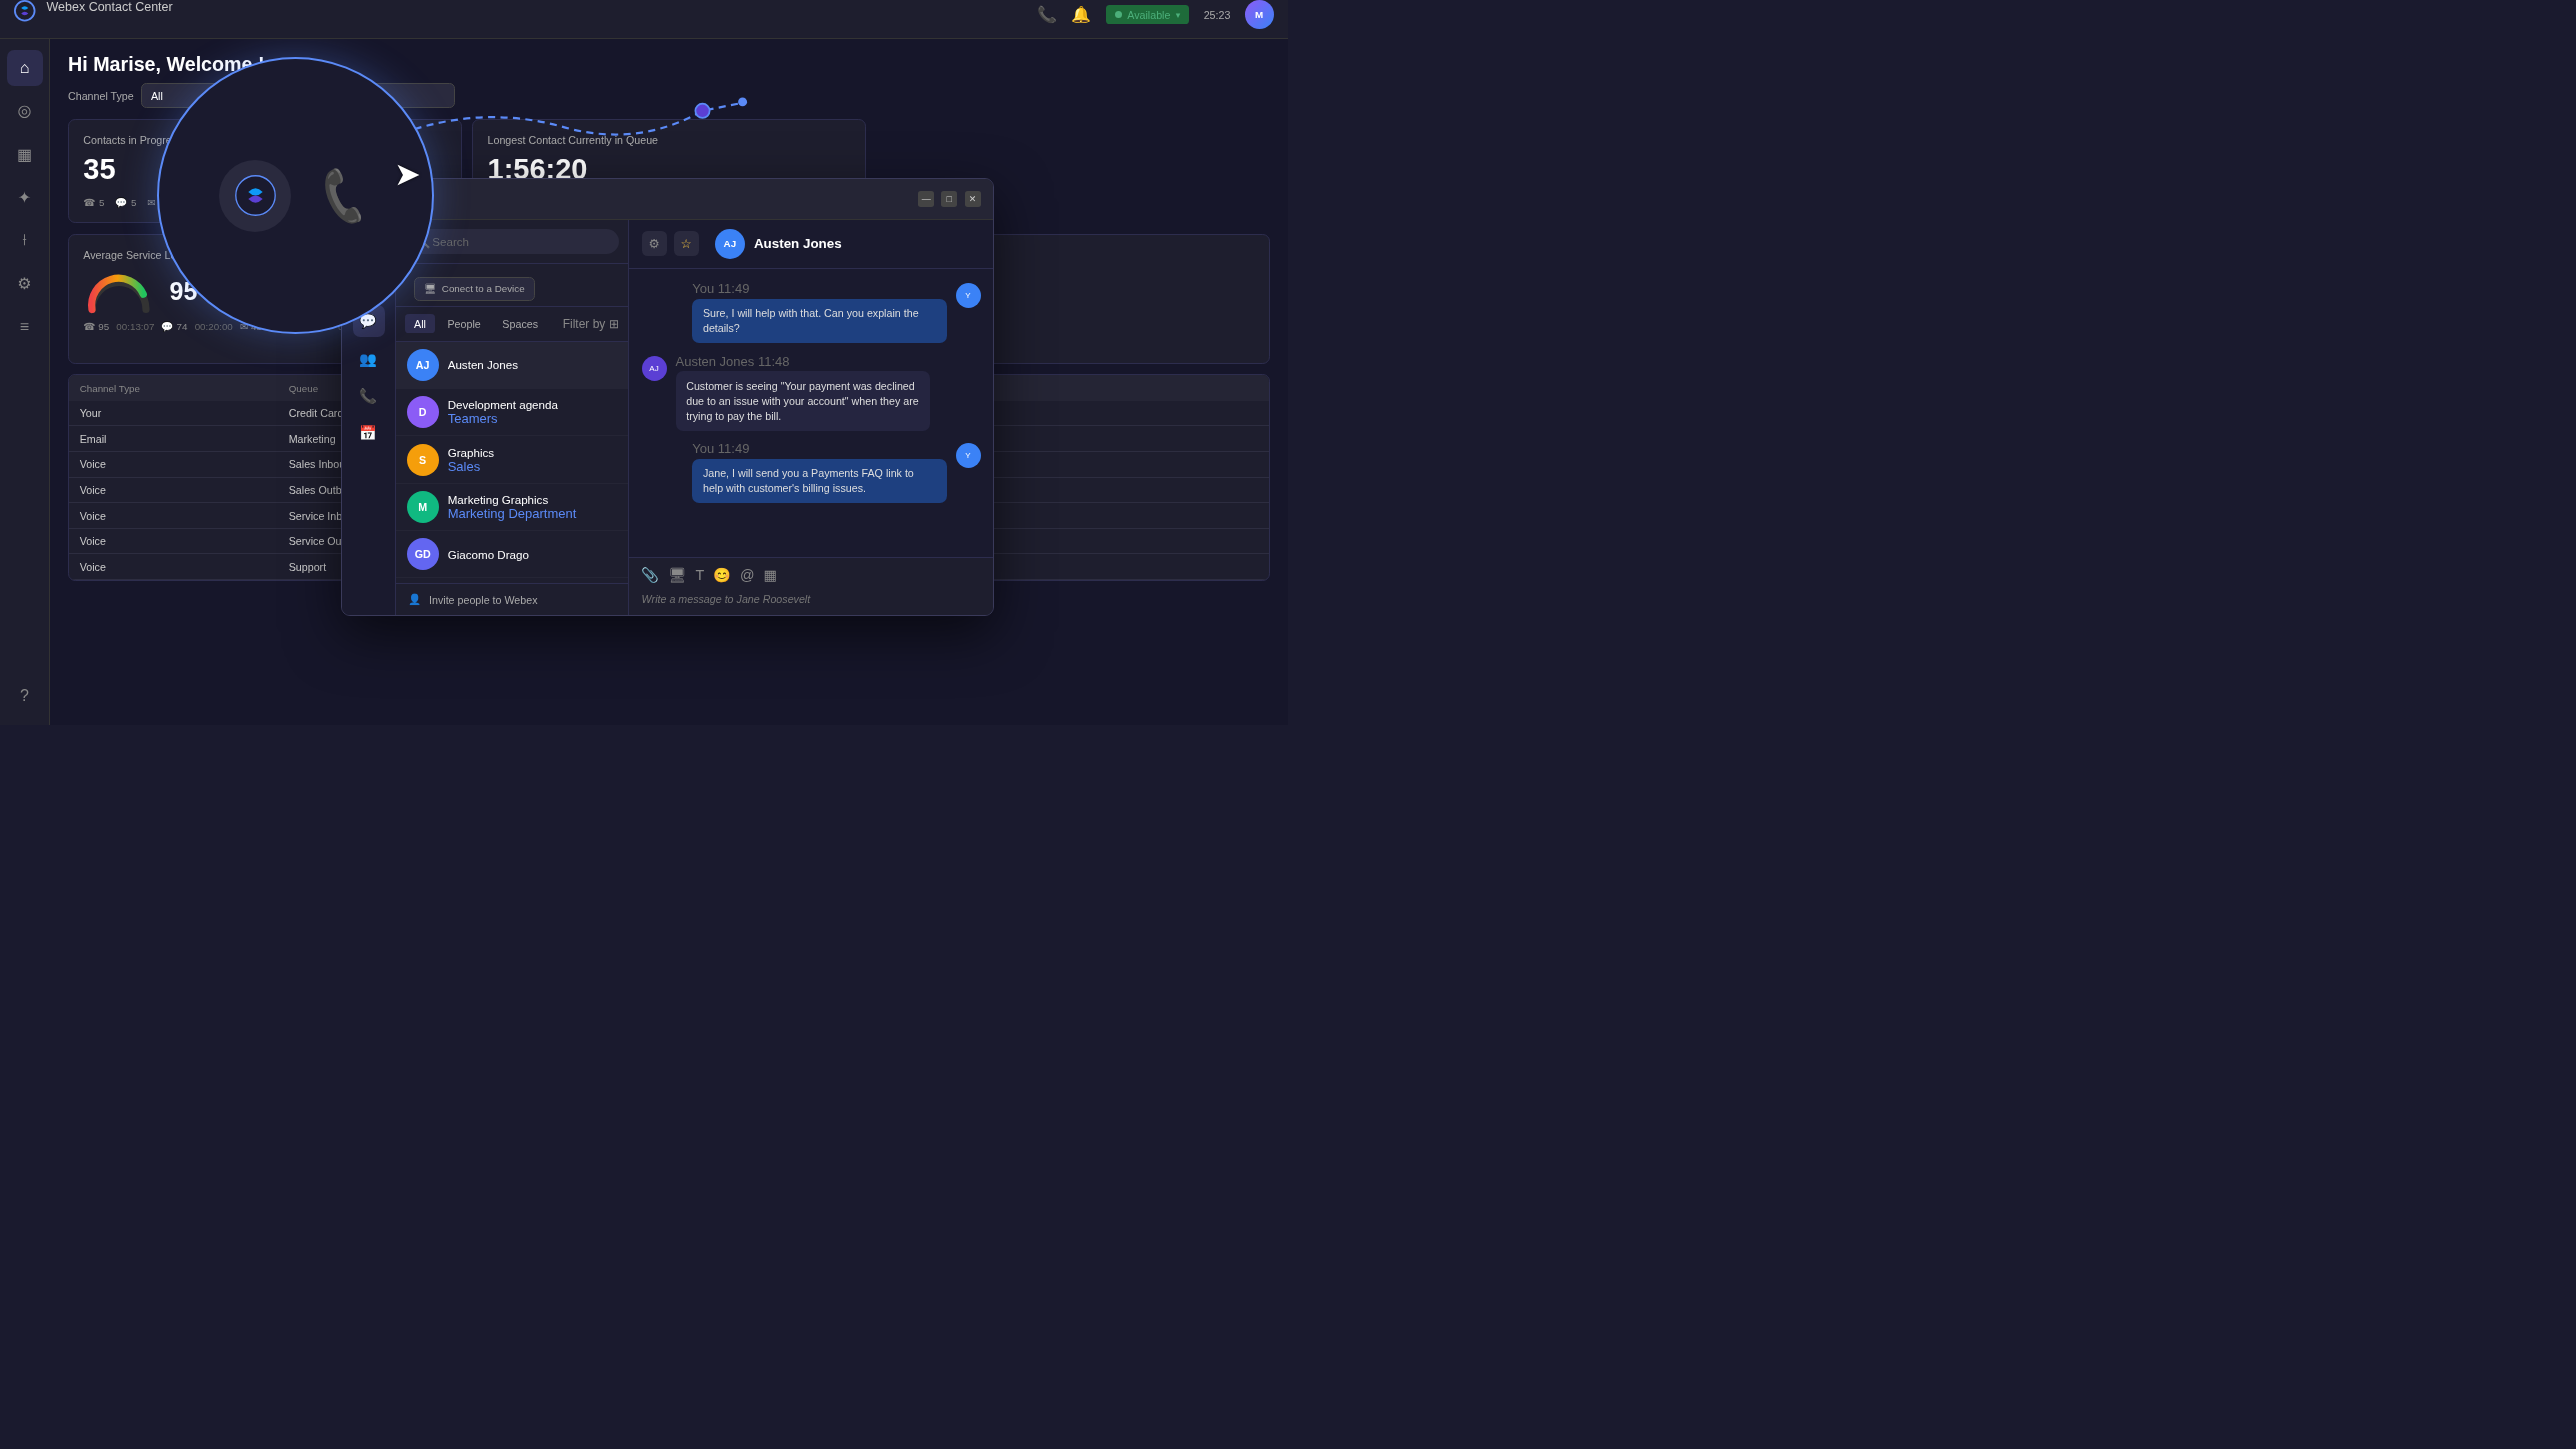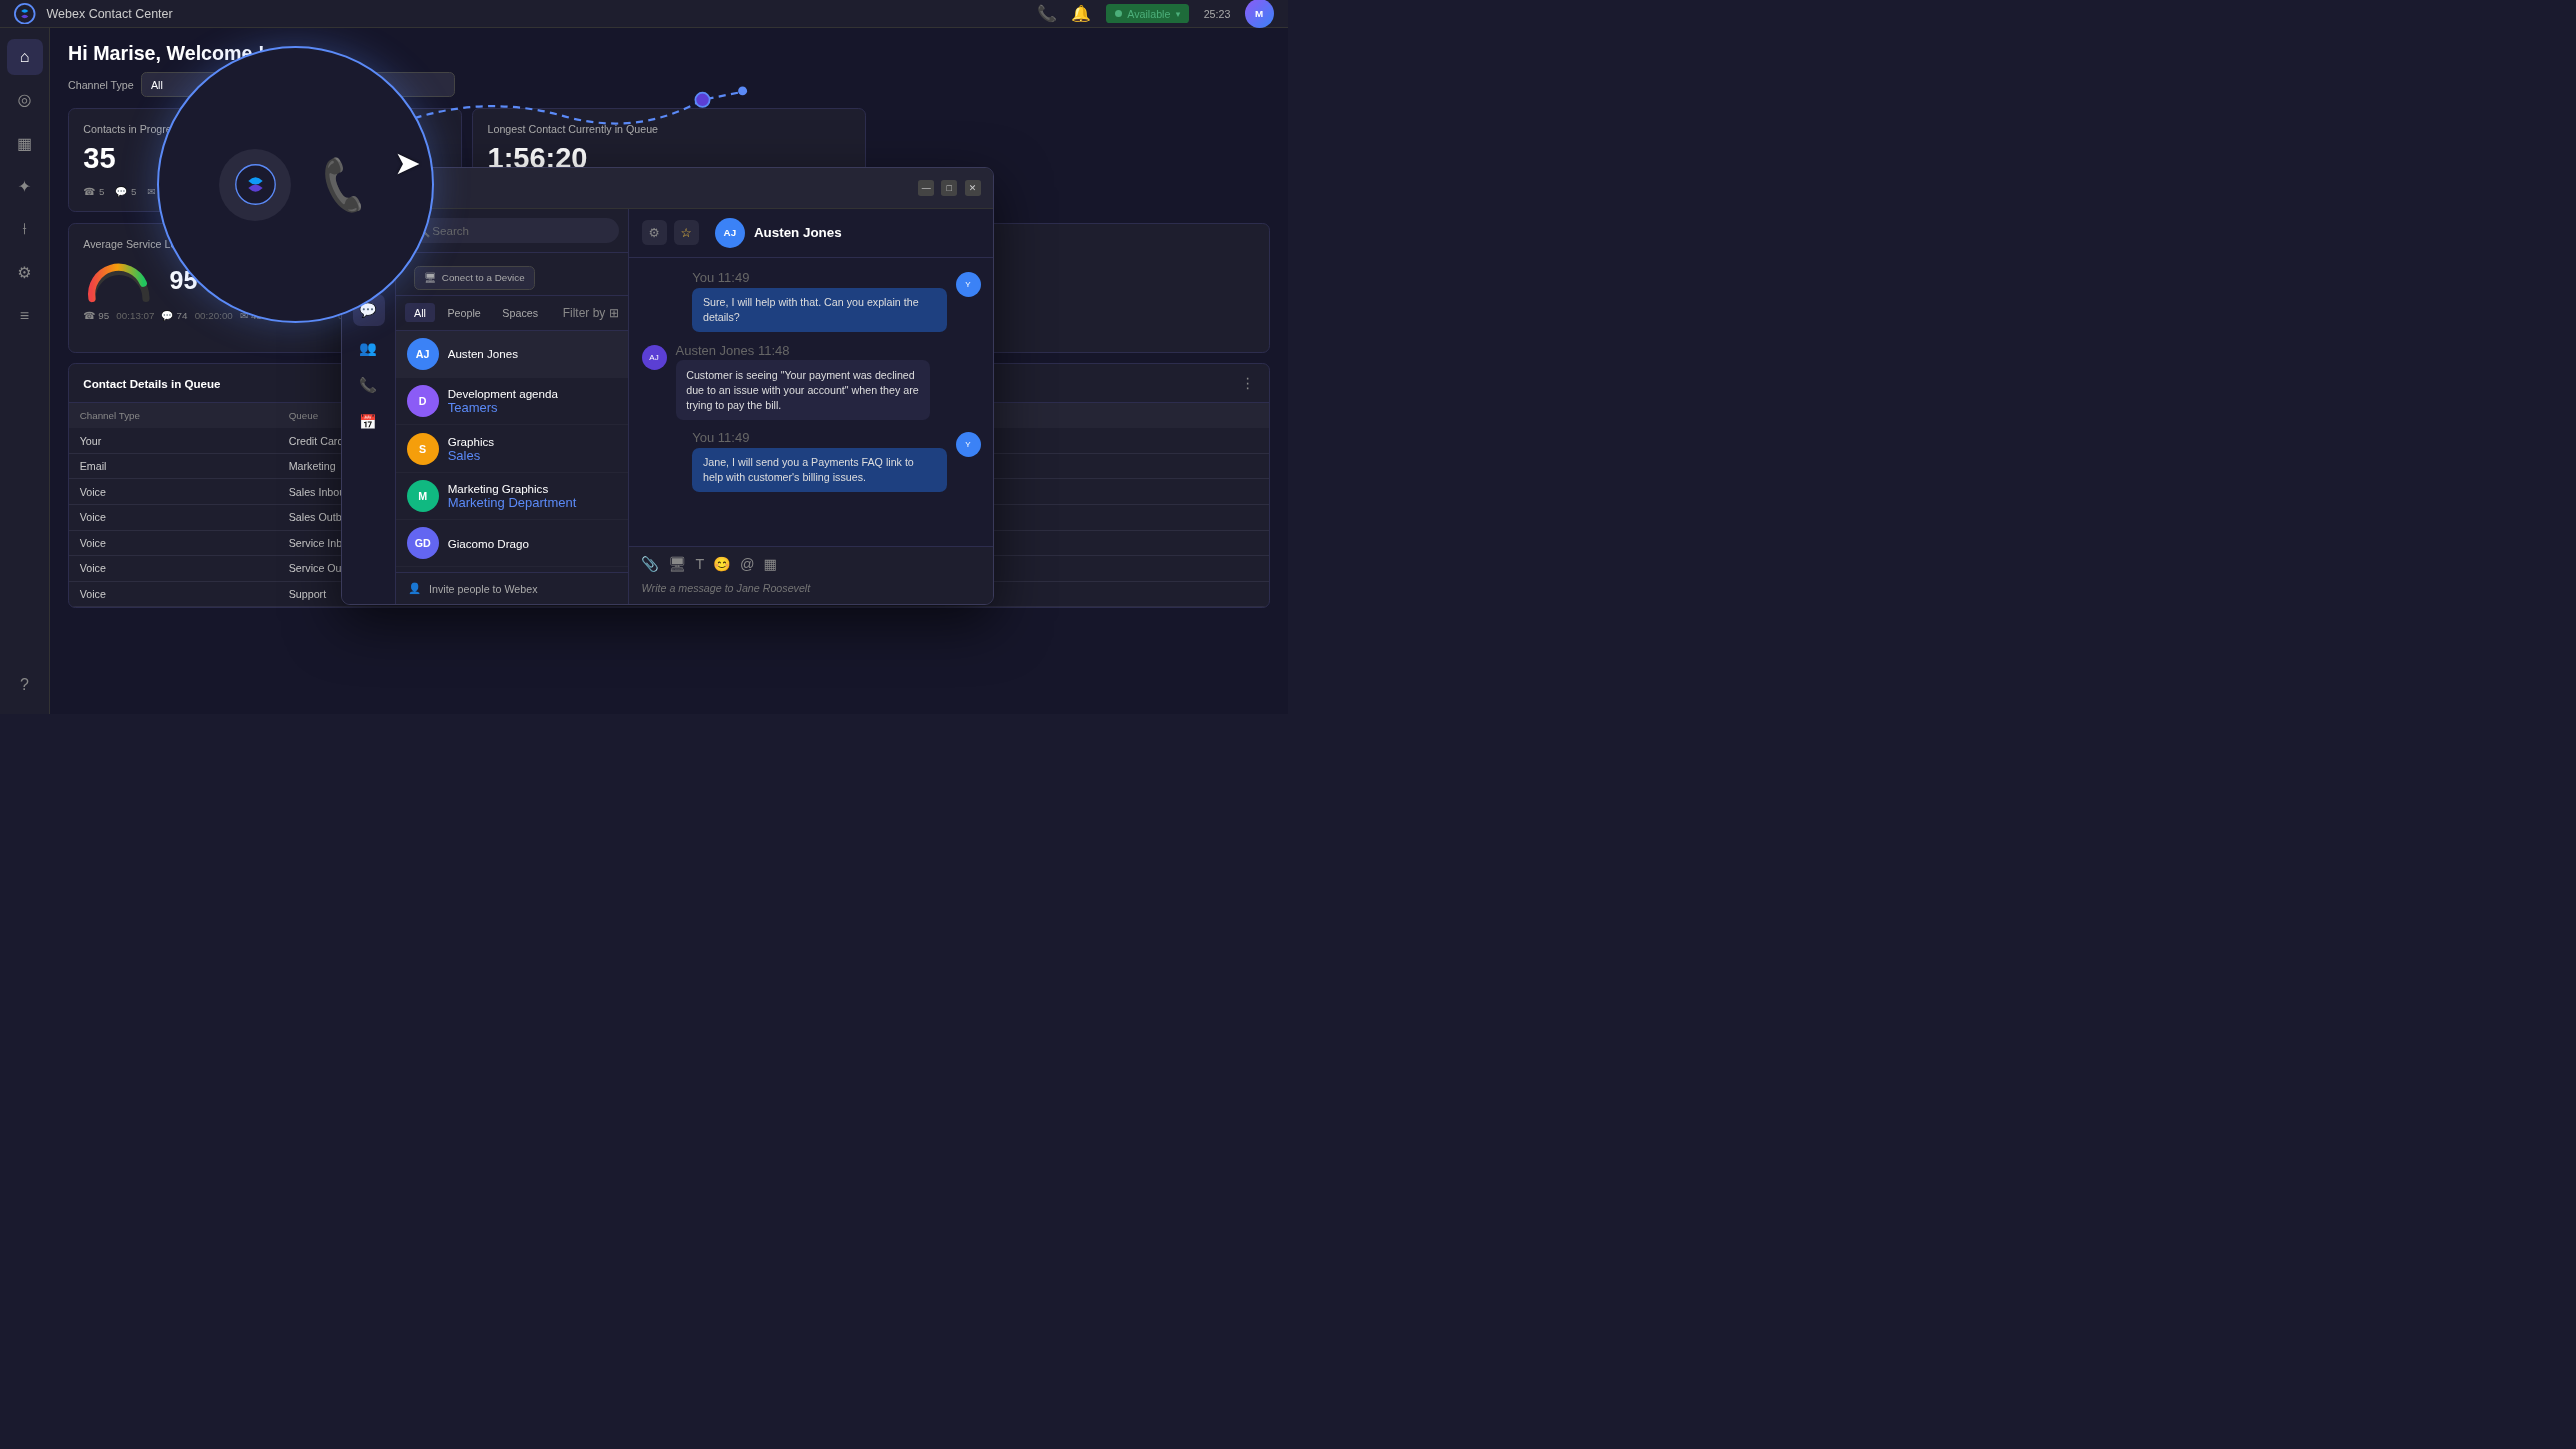--- a/index.html
+++ b/index.html
@@ -9,23 +9,23 @@
       color: #fff;
       width: 1288px;
       height: 725px;
       overflow: hidden;
       position: relative;
     }
 
     
     .topbar {
       display: flex;
-      align-items: center;
+      align-items: flex-start;
       background: #1e1e2e;
-      height: 28px;
+      height: 39px;
       padding: 0 14.3px;
       gap: 10.7px;
       border-bottom: 0.9px solid #333;
     }
     .topbar-logo { width: 21.5px; height: 21.5px; }
     .topbar-title { font-size: 12.5px; color: #ccc; flex: 1; }
     .topbar-right { display: flex; align-items: center; gap: 14.3px; margin-left: auto; }
     .available-badge {
       background: #1e6b3a;
       color: #4caf7a;
@@ -558,24 +558,20 @@
         <div class="stat-card-title">Total Contacts · <span style="color:#888">el Type</span></div>
         <div class="stat-card-value">22</div>
         <div style="font-size:16px; color:#aaa; margin-top:3.6px;">00:15:37</div>
         <div class="stat-card-footer" style="margin-top:7.2px;">
           <span class="stat-footer-item">☎ 4</span>
         </div>
       </div>
     </div>
 
     <div class="section-card">
-      <div class="section-header">
-        <span class="section-title">Contact Details in Queue</span>
-        <span style="color:#888; cursor:pointer;">⋮</span>
-      </div>
       <div class="table-container">
         <table>
           <thead>
             <tr>
               <th>Channel Type</th>
               <th>Queue</th>
               <th>Contacts in Queue</th>
               <th>Longest Contact Currently in Queue</th>
             </tr>
           </thead>

